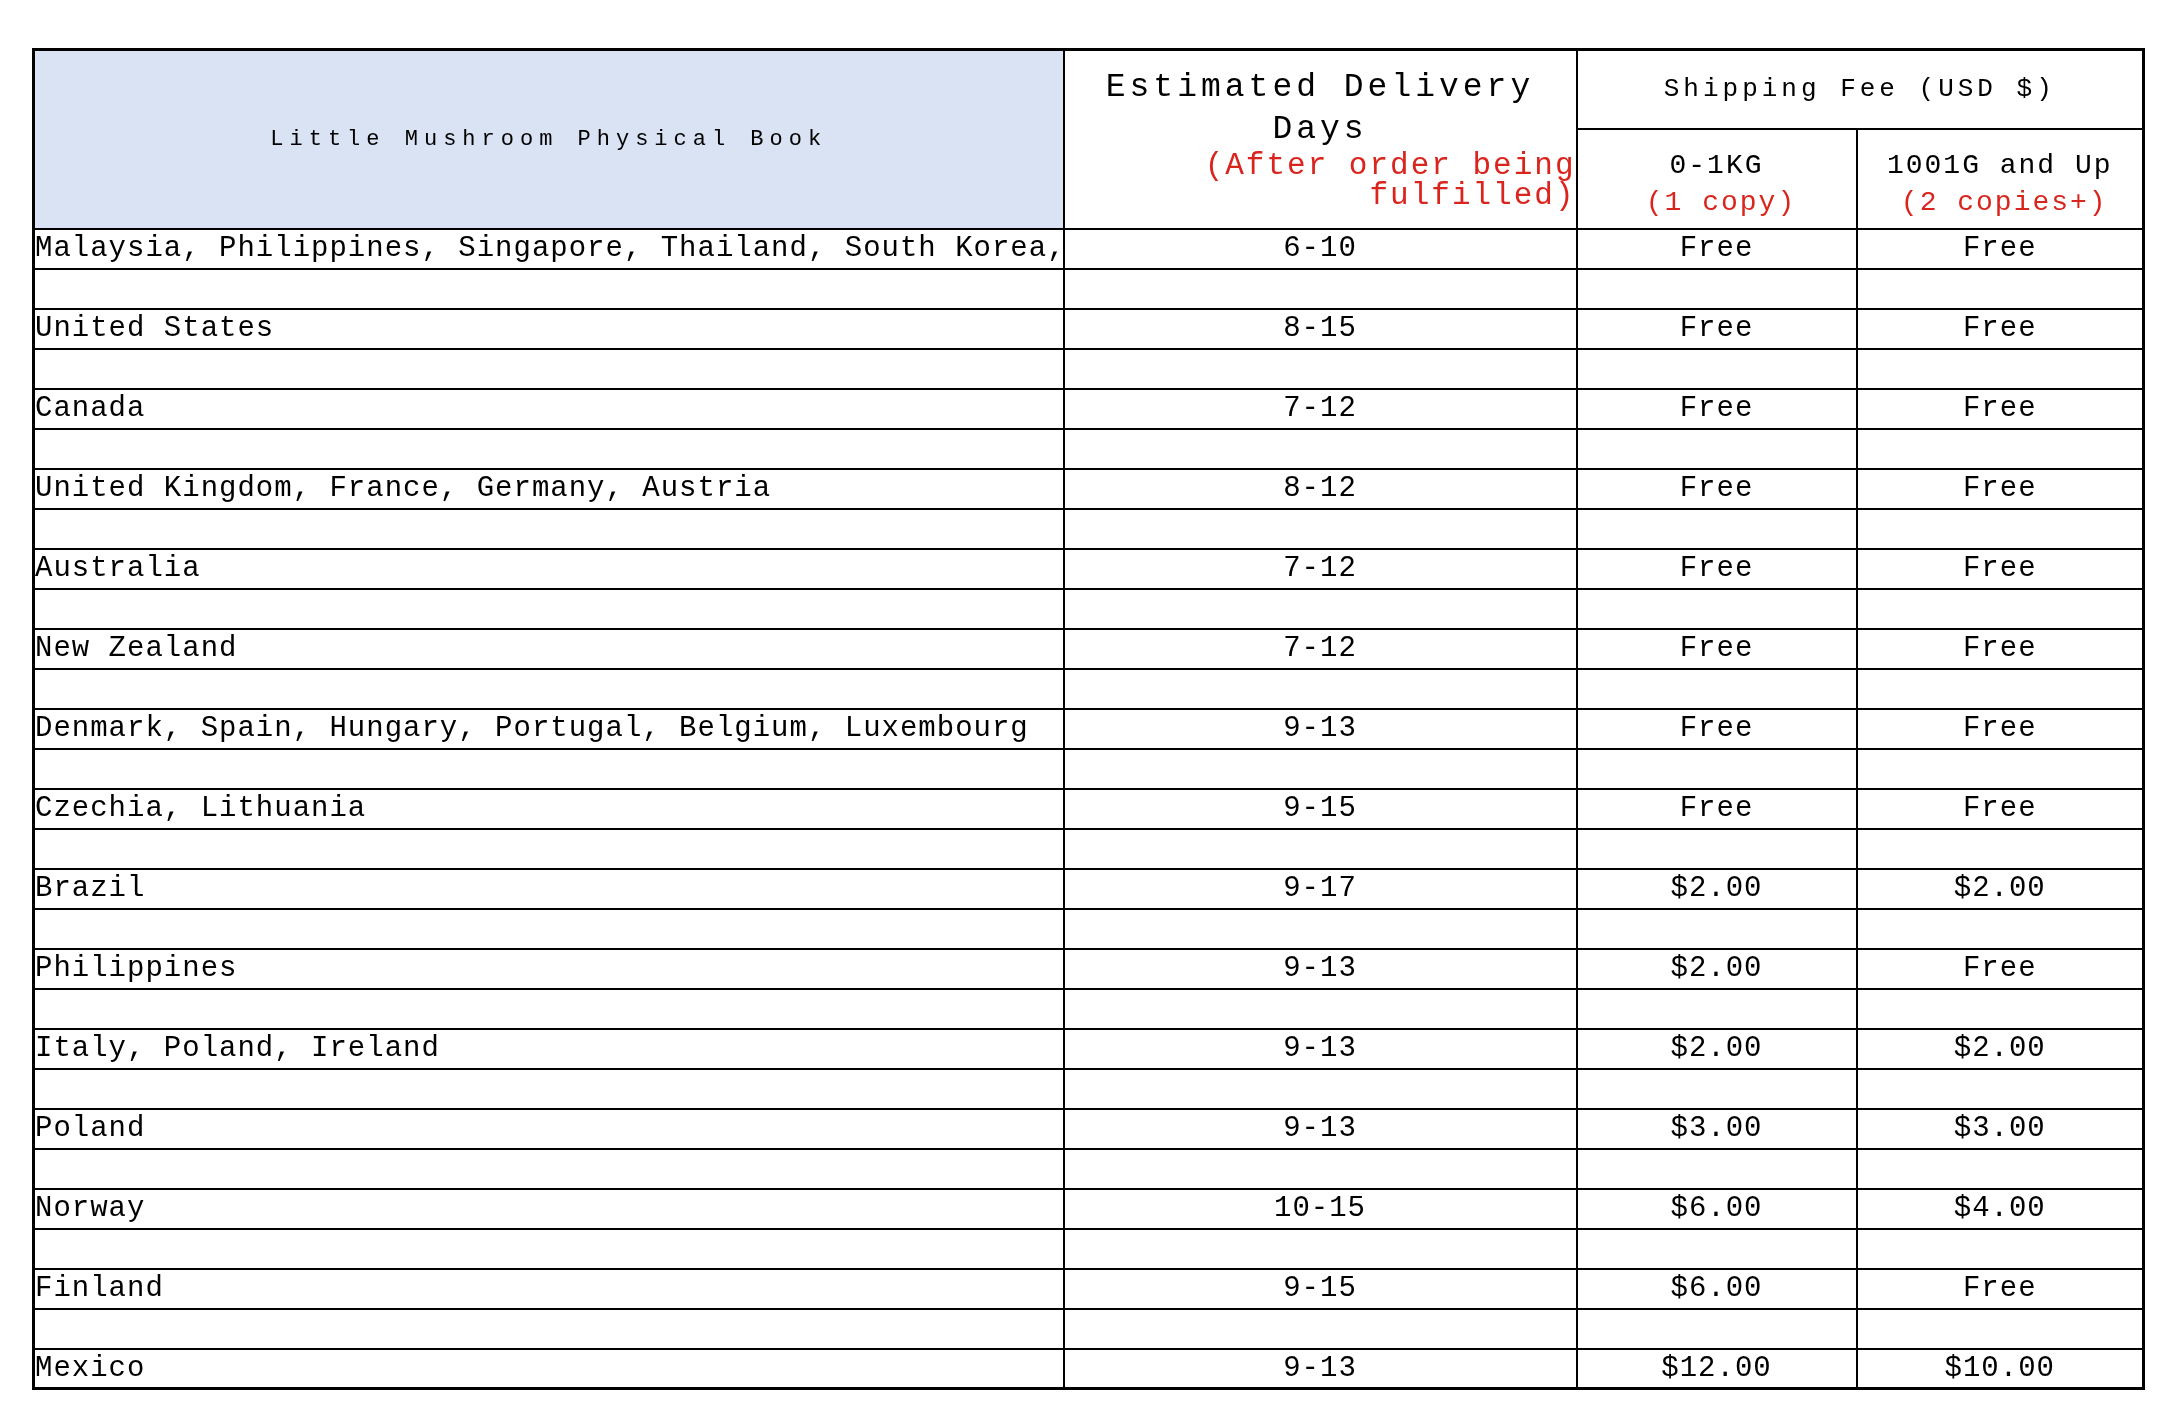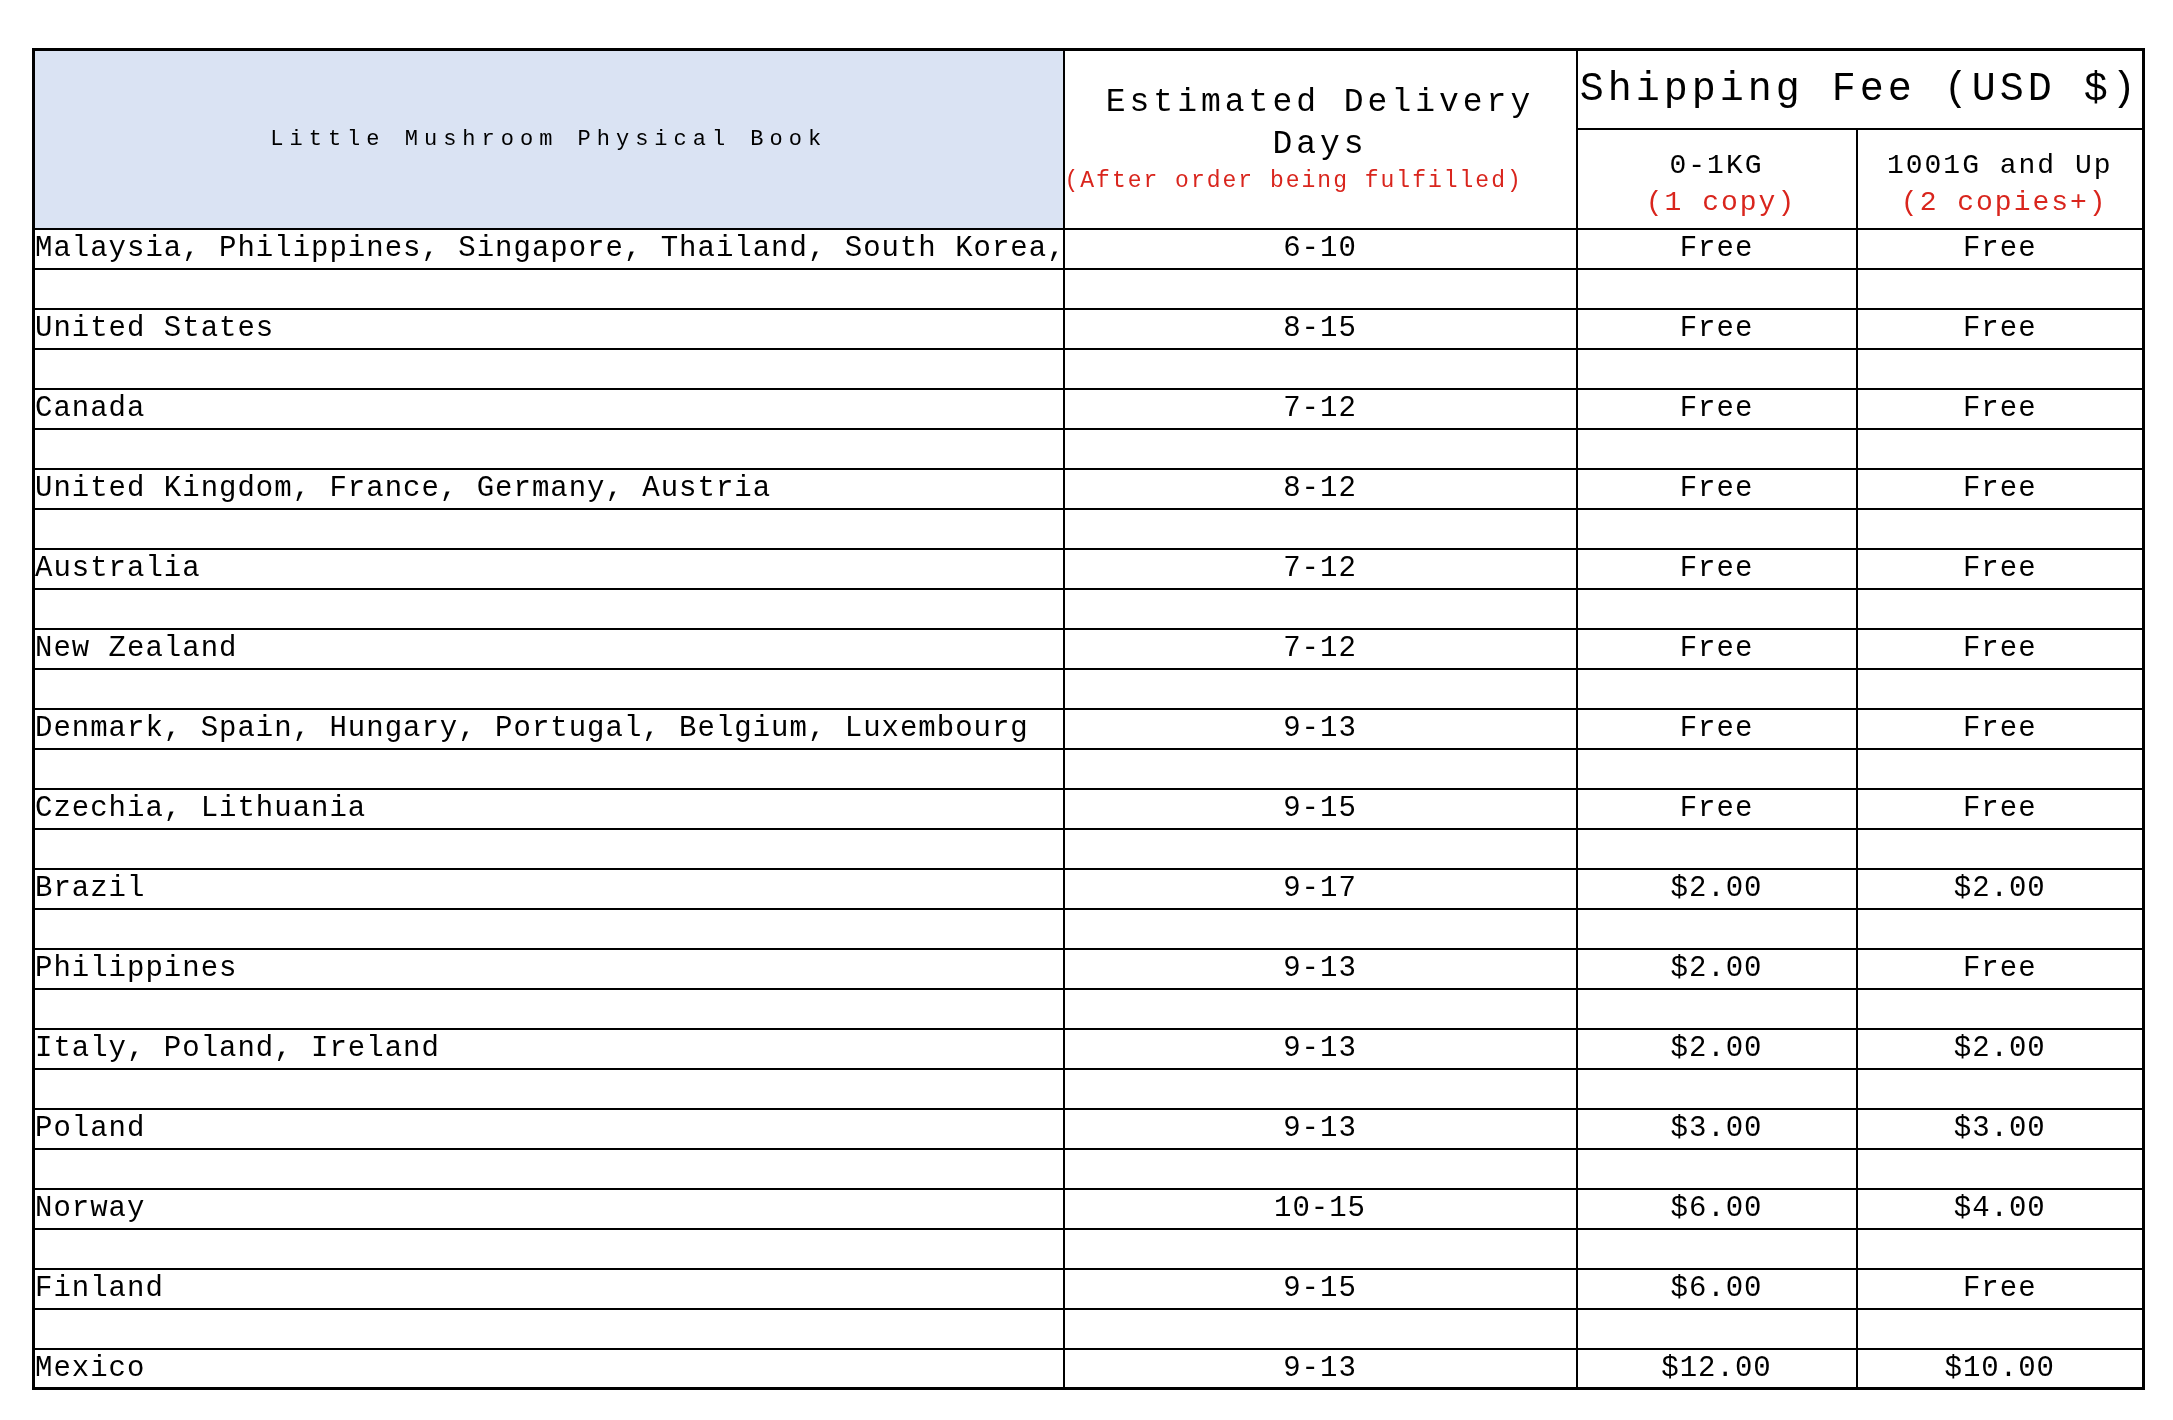--- a/index.html
+++ b/index.html
@@ -19,23 +19,23 @@
   }
   tr.h1 { height:79px; }
   tr.h2 { height:100px; }
   tbody tr { height:40px; }
 
   th.book {
     background:var(--header-fill,#dae3f3);
     font-size:22px; letter-spacing:6px; text-align:center; vertical-align:middle;
   }
   .hline1 { font-size:33px; letter-spacing:4px; line-height:42px; text-align:center; }
-  .hline2 { font-size:23px; letter-spacing:2px; line-height:30px; text-align:left;
+  .hline2 { font-size:31px; letter-spacing:2px; line-height:30px; text-align:right;
             color:var(--accent-red,#d9251d); }
-  .feegroup { font-size:40px; letter-spacing:4px; text-align:center; vertical-align:middle; }
+  .feegroup { font-size:26px; letter-spacing:4px; text-align:center; vertical-align:middle; }
   .sub1 { font-size:28px; letter-spacing:2px; line-height:38px; text-align:center;margin-top:10px; }
   .sub2 { font-size:28px; letter-spacing:2px; line-height:36px; text-align:center;
           color:var(--accent-red,#d9251d);margin-left:9px; }
 
   td.country {
     text-align:left; vertical-align:middle; padding-left:5px;
     font-size:29px; letter-spacing:1px; white-space:nowrap;
   }
   td.val {
     text-align:center; vertical-align:middle;

